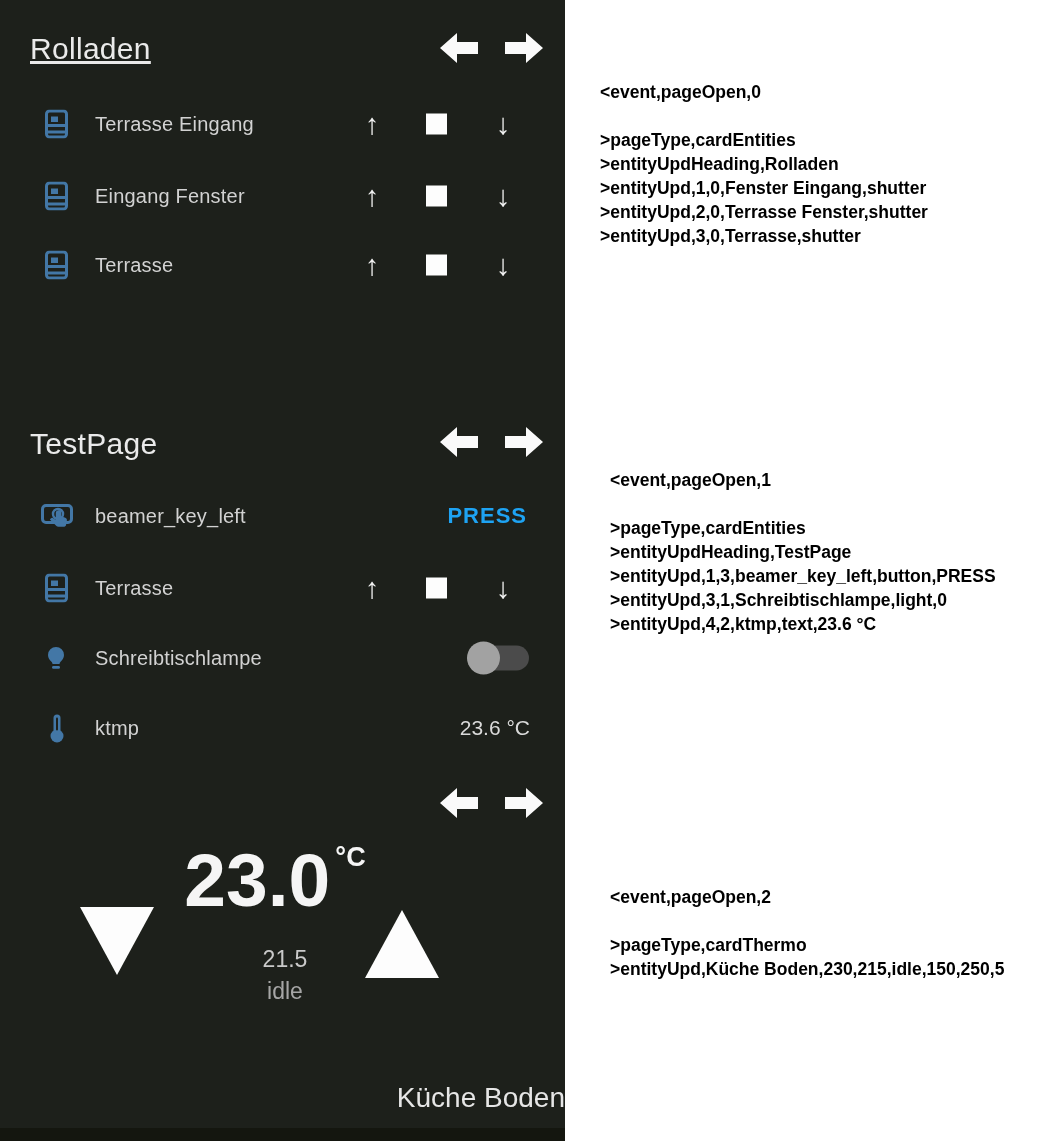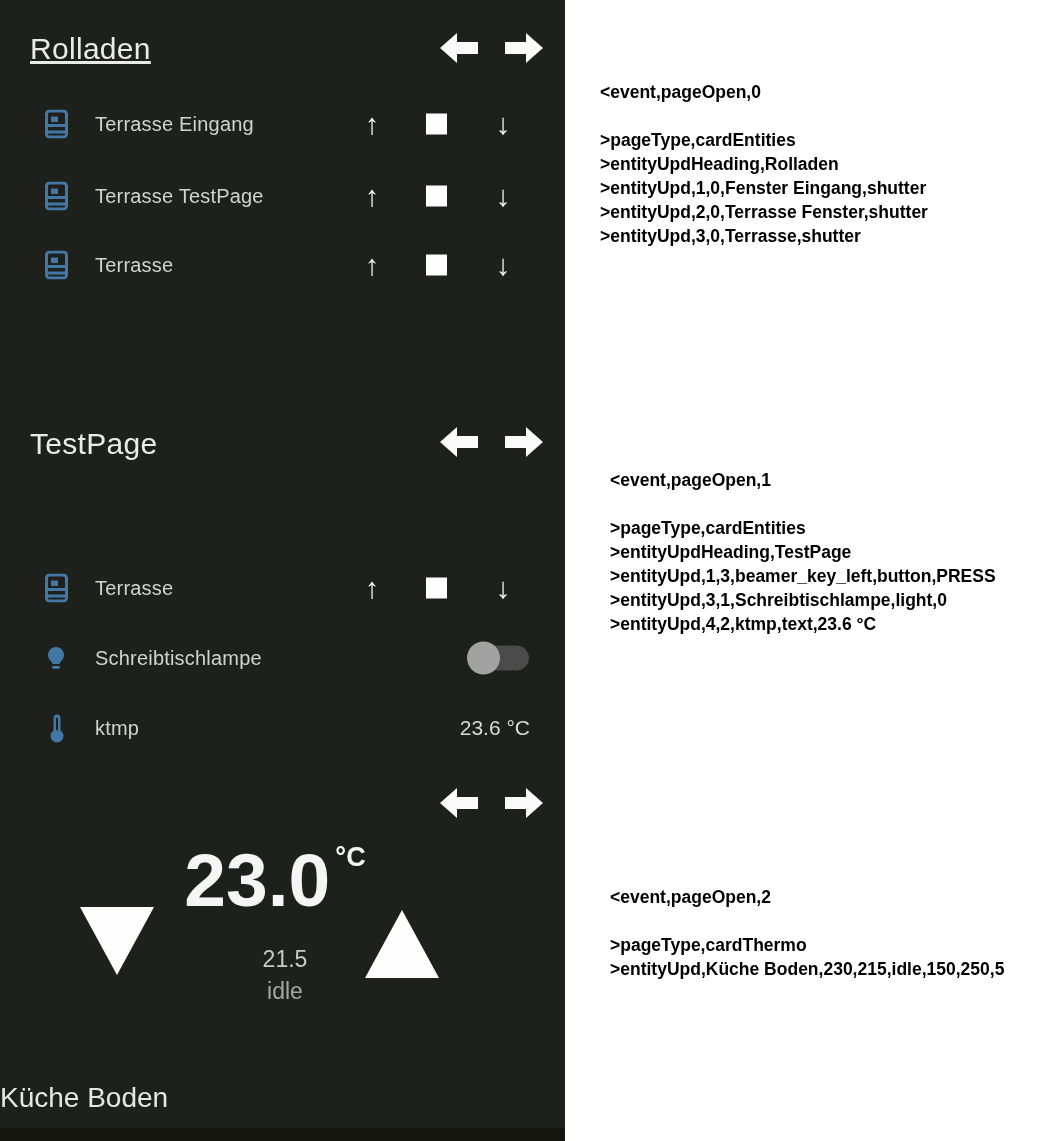--- a/index.html
+++ b/index.html
@@ -34,21 +34,21 @@
 
   
   .thermo-temp { position:absolute; left:150px; top:843px; width:250px; text-align:center;
                  font-size:75px; font-weight:700; color:#f5f5f5; line-height:1; white-space:nowrap; }
   .thermo-unit { font-size:27px; font-weight:700; position:relative; top:-40px; margin-left:5px; }
   .tri-btn { position:absolute; background:none; border:none; cursor:pointer; padding:0; }
   .tri-down-btn { left:80px;  top:907px; }
   .tri-up-btn   { left:365px; top:910px; }
   .thermo-setpoint { position:absolute; left:185px; top:946px; width:200px; text-align:center; font-size:23px; color:#c9c9c9; }
   .thermo-status   { position:absolute; left:185px; top:978px; width:200px; text-align:center; font-size:23px; color:#a6a6a6; }
-  .thermo-title    { position:absolute; left:0; top:1082px; width:565px; text-align:left; font-size:28px; color:#e6e6e6; }
+  .thermo-title    { position:absolute; left:0; top:1082px; width:565px; text-align:right; font-size:28px; color:#e6e6e6; }
 
   
   .log-block { position:absolute; }
   .log-block-1 { left:600px; top:80px; }
   .log-block-2 { left:610px; top:468px; }
   .log-block-3 { left:610px; top:885px; }
   .log-line { font-size:17.5px; line-height:24px; font-weight:700; color:#000; white-space:pre; }
   .log-event { margin-bottom:24px; }
 </style>
 </head>
@@ -119,21 +119,21 @@
         </button>
       <button class="ctl ctl-down">↓</button>
     </div>
 
     <div class="entity-row" style="top:168px;">
       <span class="entity-icon">
           <svg width="23" height="29" viewBox="0 0 23 29">
             <use href="#ico-shutter"></use>
           </svg>
         </span>
-      <span class="entity-label">Terrasse TestPage</span>
+      <span class="entity-label">Eingang Fenster</span>
       <button class="ctl ctl-up">↑</button>
       <button class="ctl ctl-stop">
           <div class="stop-square"></div>
         </button>
       <button class="ctl ctl-down">↓</button>
     </div>
 
     <div class="entity-row" style="top:237px;">
       <span class="entity-icon">
           <svg width="23" height="29" viewBox="0 0 23 29">
@@ -155,20 +155,29 @@
       <span><svg width="38" height="30">
             <use href="#ico-arrow-left"></use>
           </svg></span>
     </button>
     <button class="nav-btn nav-next" style="top:27px;">
       <span><svg width="38" height="30">
             <use href="#ico-arrow-right"></use>
           </svg></span>
     </button>
 
+    <div class="entity-row" style="top:88px;">
+      <span class="entity-icon" style="left:41px;">
+          <svg width="32" height="30" viewBox="0 0 32 30">
+            <use href="#ico-tap"></use>
+          </svg>
+        </span>
+      <span class="entity-label">beamer_key_left</span>
+      <button class="press-btn">PRESS</button>
+    </div>
 
     <div class="entity-row" style="top:160px;">
       <span class="entity-icon">
           <svg width="23" height="29" viewBox="0 0 23 29">
             <use href="#ico-shutter"></use>
           </svg>
         </span>
       <span class="entity-label">Terrasse</span>
       <button class="ctl ctl-up">↑</button>
       <button class="ctl ctl-stop">

